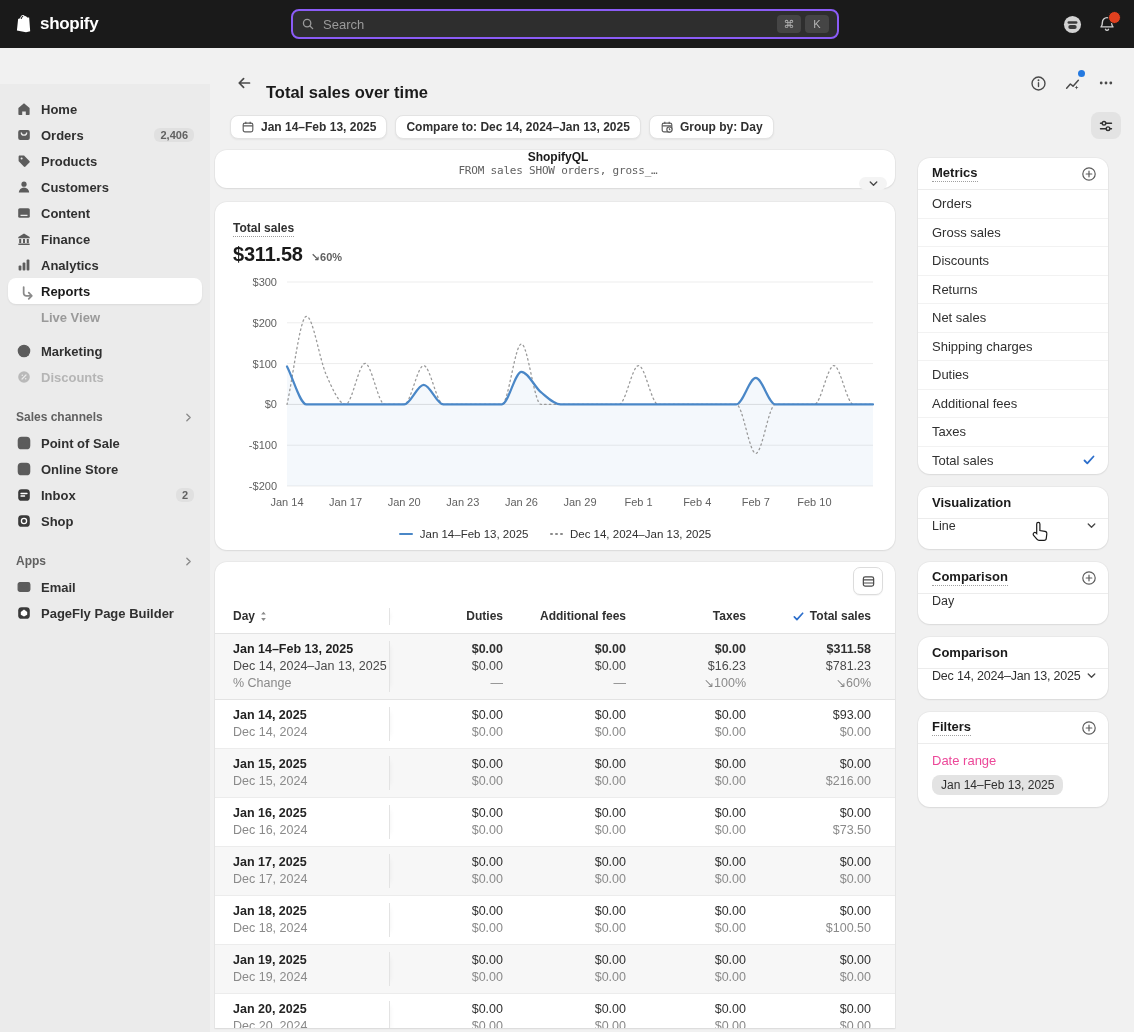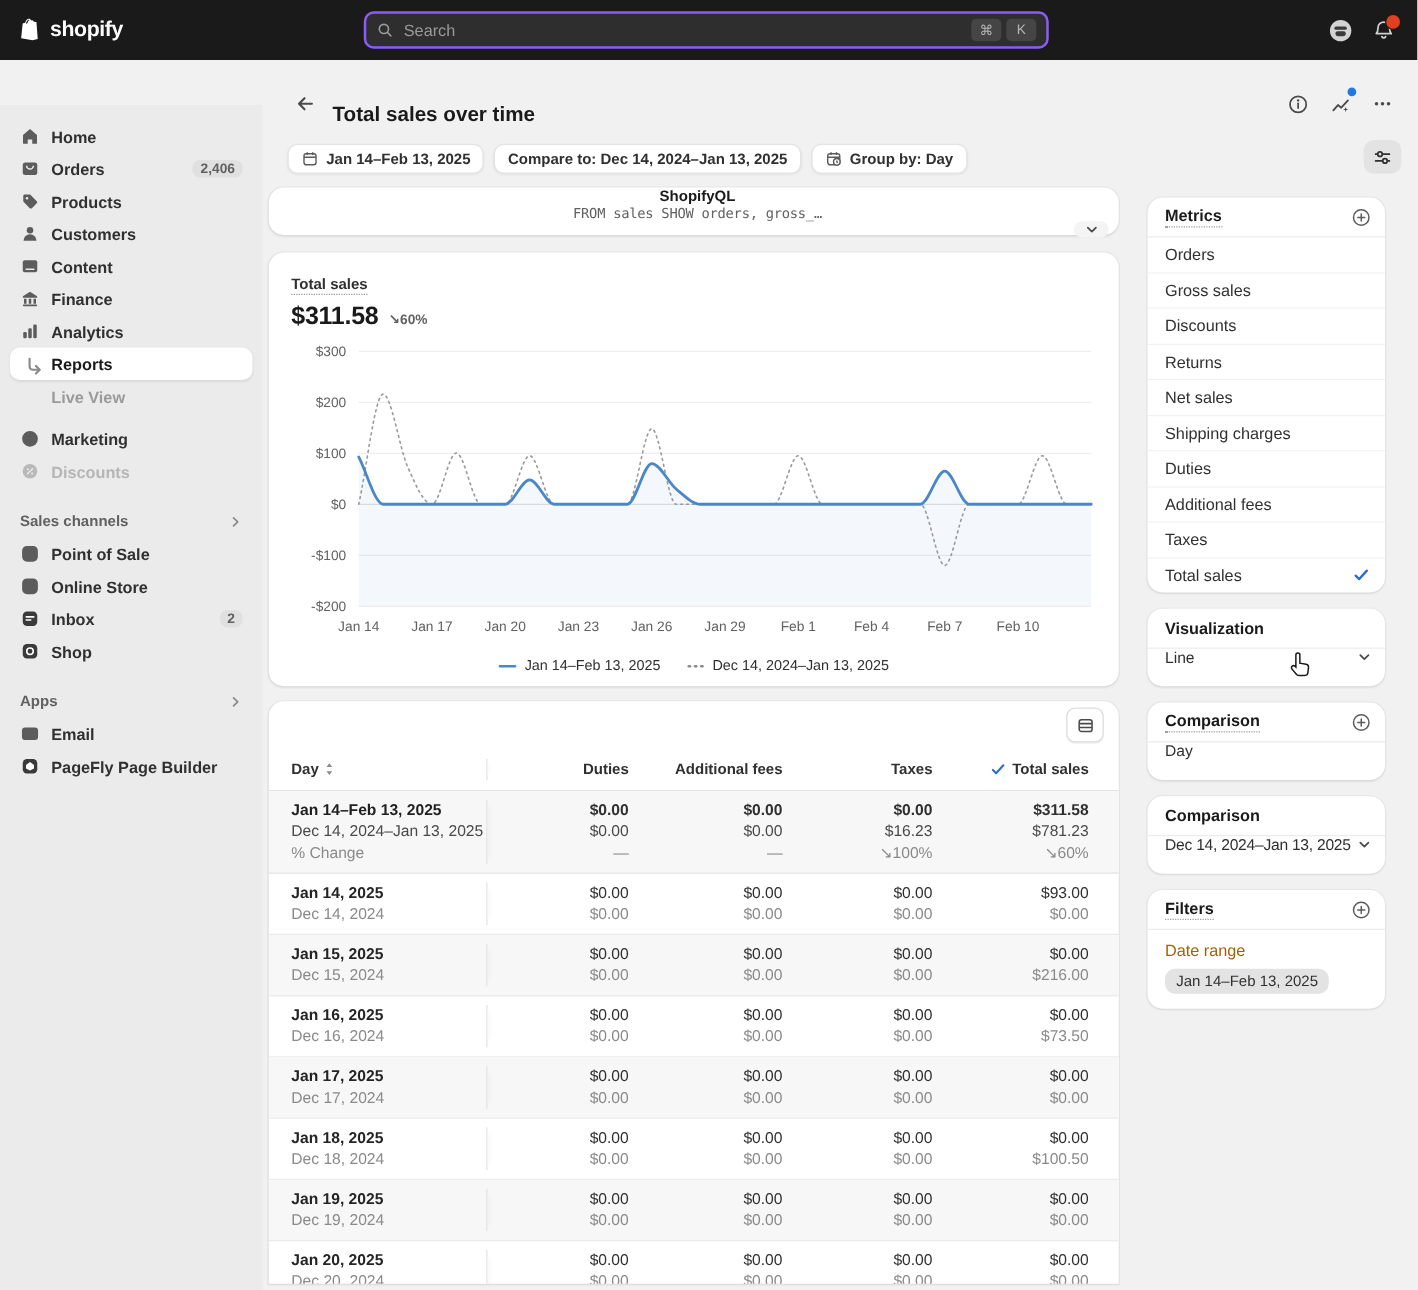--- a/index.html
+++ b/index.html
@@ -107,21 +107,21 @@
   .panel-head{display:flex;align-items:center;justify-content:space-between;height:31px;
     padding:0 11px 0 14px;border-bottom:1px solid #ececec;}
   .panel-title{font-size:13px;font-weight:650;color:#1a1a1a;}
   .panel-title.dotted{border-bottom:1.5px dotted #a0a0a0;padding-bottom:1px;}
   .panel-item{display:flex;align-items:center;justify-content:space-between;height:27.5px;
     padding:0 12px 0 14px;font-size:13px;color:#303030;border-top:1px solid #f2f2f2;}
   .panel-item:first-of-type{border-top:none;}
   .panel-value{display:flex;justify-content:space-between;height:30px;
     padding:0 10px 0 14px;font-size:12.5px;color:#303030;}
   .filters-body{padding:9px 14px 12px 14px;}
-  .filters-label{font-size:13px;color:#a16207;margin-bottom:7px;}
+  .filters-label{font-size:13px;color:#ec4899;margin-bottom:7px;}
   .pill{display:inline-block;background:#e3e3e3;border-radius:8px;padding:3px 9px;font-size:12px;color:#303030;}
   .cursor{position:absolute;left:1030px;top:520px;z-index:60;pointer-events:none;}
 </style>
 </head>
 <body>
 
 <div class="topbar">
   <div class="logo">
     <span>
       <svg width="20" height="22" viewBox="0 0 22 24">

